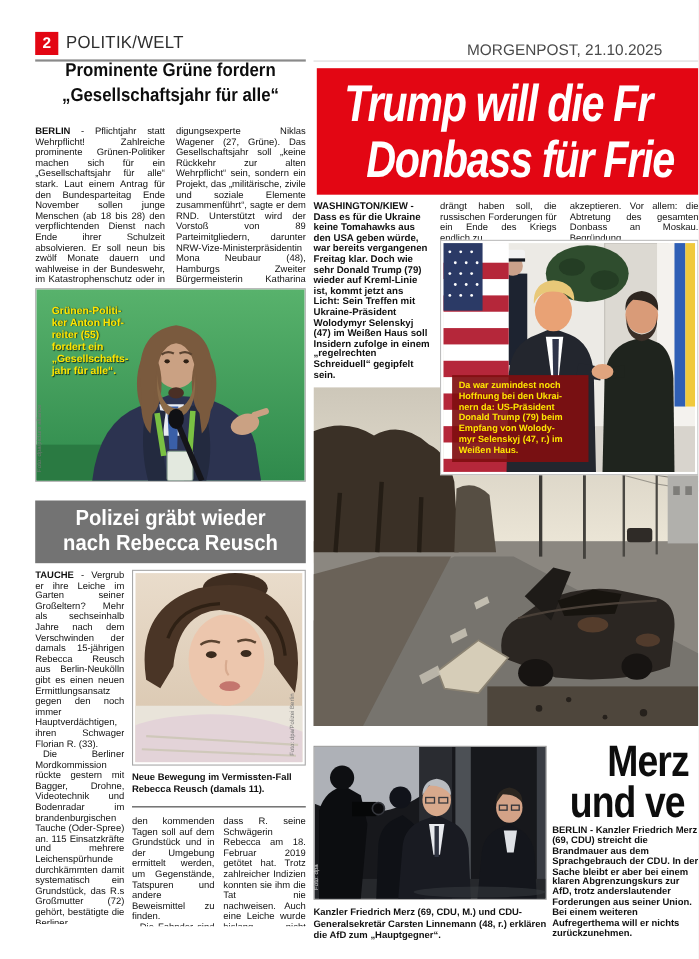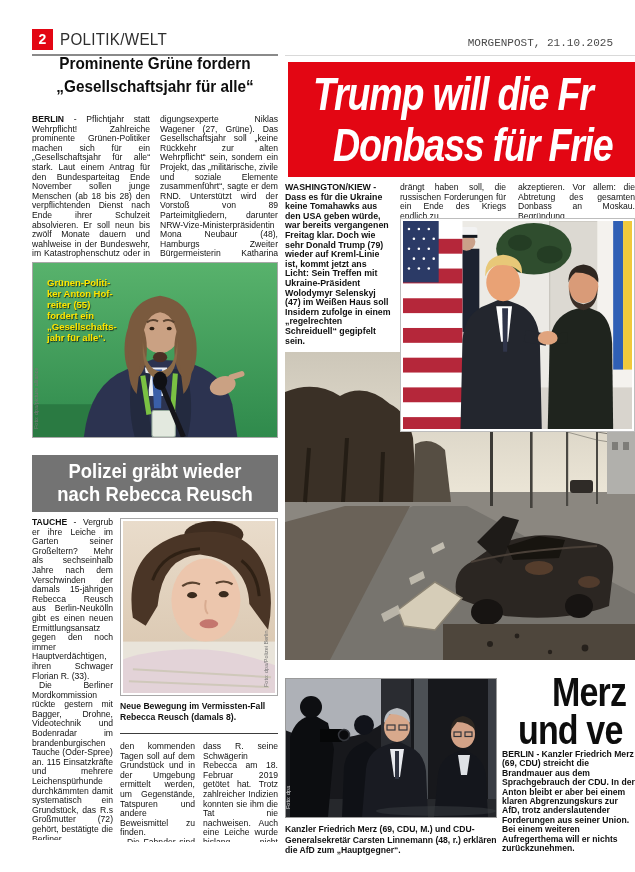--- a/index.html
+++ b/index.html
@@ -3,21 +3,21 @@
 <meta charset="utf-8">
 <style>
   html,body{margin:0;padding:0;background:#f2f2f2;}
   #page{position:relative;width:635px;height:872px;background:#ffffff;overflow:hidden;
         font-family:"Liberation Sans",sans-serif;color:#111;}
   
   .pagenum{position:absolute;left:32px;top:29px;width:21px;height:21px;background:#e30613;
            color:#fff;font-weight:700;font-size:14px;text-align:center;line-height:21px;}
   .section{position:absolute;left:60px;top:31px;font-size:16px;color:#2e2e2e;letter-spacing:.3px;
            transform:scaleX(.95);transform-origin:0 0;}
-  .masthead{position:absolute;right:22px;top:37px;font-size:11px;color:#4a4a4a;font-family:Liberation Mono, monospace;}
+  .masthead{position:absolute;right:33px;top:37px;font-size:14px;color:#4a4a4a;}
   .rule-l{position:absolute;left:32px;top:54px;width:246px;height:2px;background:#8a8a8a;}
   .rule-r{position:absolute;left:285px;top:55px;width:350px;height:1px;background:#d9d9d9;}
   
   .col{font-size:8.6px;line-height:9.6px;text-align:justify;}
   .col p{margin:0;}
   .col p.ind{text-indent:7px;}
   .dateline{font-weight:700;}
   .hl{font-weight:700;white-space:nowrap;}
   .vcredit{position:absolute;font-size:5.5px;color:#777;white-space:nowrap;
            transform:rotate(-90deg);transform-origin:left bottom;}
@@ -256,20 +256,27 @@
       <ellipse cx="101" cy="62" rx="17" ry="19" fill="#e9a275"></ellipse>
       <path d="M83,56 Q82,36 101,34 Q121,36 120,53 Q110,42 94,45 Q86,48 83,56" fill="#e8c878"></path>
       <path d="M146,210 L148,122 Q150,98 170,90 L184,86 198,92 Q210,100 211,124 L212,210 Z" fill="#1f241e"></path>
       <ellipse cx="182" cy="66" rx="15" ry="17" fill="#d99b78"></ellipse>
       <path d="M168,66 Q168,82 182,84 Q196,82 196,66 L196,74 Q194,88 182,90 Q170,88 168,74 Z" fill="#3a2f28"></path>
       <path d="M167,62 Q166,46 182,44 Q198,46 197,62 Q190,52 174,52 Q169,56 167,62" fill="#2e2620"></path>
       <polygon points="124,110 146,114 144,126 122,122" fill="#23262e"></polygon>
       <polygon points="166,112 148,115 148,125 166,123" fill="#1f241e"></polygon>
       <ellipse cx="146" cy="118" rx="10" ry="7" fill="#e0a47e"></ellipse>
     </svg>
+    <div class="t-cap">Da war zumindest noch
+Hoffnung bei den Ukrai-
+nern da: US-Präsident
+Donald Trump (79) beim
+Empfang von Wolody-
+myr Selenskyj (47, r.) im
+Weißen Haus.</div>
   </div>
 
   <div class="r-headbox">
     <span class="hl">Polizei gräbt wieder</span>
     <span class="hl">nach Rebecca Reusch</span>
   </div>
   <div class="r-col1 col">
     <p><span class="dateline">TAUCHE</span><span> - Vergrub er ihre Leiche im Garten seiner Großeltern? Mehr als sechseinhalb Jahre nach dem Verschwinden der damals 15-jährigen Rebecca Reusch aus Berlin-Neukölln gibt es einen neuen Ermittlungsansatz gegen den noch immer Hauptverdächtigen, ihren Schwager Florian R. (33).</span></p>
     <p class="ind">Die Berliner Mordkommission rückte gestern mit Bagger, Drohne, Videotechnik und Bodenradar im brandenburgischen Tauche (Oder-Spree) an. 115 Einsatzkräfte und mehrere Leichenspürhunde durchkämmten damit systematisch ein Grundstück, das R.s Großmutter (72) gehört, bestätigte die Berliner Staatsanwaltschaft. Auch in</p>
   </div>
@@ -293,21 +300,21 @@
       <ellipse cx="84" cy="80" rx="35" ry="42" fill="#ecc6ad"></ellipse>
       <path d="M60,66 q8,-6 18,-2" stroke="#5a4330" stroke-width="2.2" fill="none"></path>
       <path d="M94,63 q9,-4 17,1" stroke="#5a4330" stroke-width="2.2" fill="none"></path>
       <ellipse cx="70" cy="75" rx="5" ry="3.2" fill="#3a2b1e"></ellipse>
       <ellipse cx="102" cy="74" rx="5" ry="3.2" fill="#3a2b1e"></ellipse>
       <path d="M84,80 q-2,10 2,14" stroke="#d8ab90" stroke-width="2" fill="none"></path>
       <ellipse cx="87" cy="104" rx="9.5" ry="4.5" fill="#c4766e"></ellipse>
     </svg>
     <div class="vcredit" style="left:calc(100% - 8px);bottom:8px;">Foto: dpa/Polizei Berlin</div>
   </div>
-  <div class="r-cap">Neue Bewegung im Vermissten-Fall Rebecca Reusch (damals 8).</div>
+  <div class="r-cap">Neue Bewegung im Vermissten-Fall Rebecca Reusch (damals 11).</div>
   <div class="r-div"></div>
   <div class="r-col2 col">
     <p>den kommenden Tagen soll auf dem Grundstück und in der Umgebung ermittelt werden, um Gegenstände, Tatspuren und andere Beweismittel zu finden.</p>
     <p class="ind">Die Fahnder sind davon überzeugt,</p>
   </div>
   <div class="r-col3 col">
     <p>dass R. seine Schwägerin Rebecca am 18. Februar 2019 getötet hat. Trotz zahlreicher Indizien konnten sie ihm die Tat nie nachweisen. Auch eine Leiche wurde bislang nicht gefunden.</p>
   </div>
 
   <div class="m-photo">
@@ -337,15 +344,15 @@
       <path d="M165,51 Q165,39 177,37 Q189,39 189,51 Q183,43 171,43 Z" fill="#2c2620"></path>
       <rect x="168" y="53" width="7" height="4.5" fill="none" stroke="#33343a" stroke-width="1.2"></rect>
       <rect x="179" y="53" width="7" height="4.5" fill="none" stroke="#33343a" stroke-width="1.2"></rect>
       <ellipse cx="150" cy="132" rx="60" ry="5" fill="#3a3d42" opacity=".5"></ellipse>
     </svg>
     <div class="vcredit m-cred" style="left:5px;bottom:8px;">Foto: dpa</div>
   </div>
   <div class="m-cap">Kanzler Friedrich Merz (69, CDU, M.) und CDU-Generalsekretär Carsten Linnemann (48, r.) erklären die AfD zum „Hauptgegner“.</div>
   <div class="m-h1">Merz</div>
   <div class="m-h2">und ve</div>
-  <div class="m-intro">BERLIN - Kanzler Friedrich Merz (69, CDU) streicht die Brandmauer aus dem Sprachgebrauch der CDU. In der Anton bleibt er aber bei einem klaren Abgrenzungskurs zur AfD, trotz anderslautender Forderungen aus seiner Union. Bei einem weiteren Aufregerthema will er nichts zurückzunehmen.</div>
+  <div class="m-intro">BERLIN - Kanzler Friedrich Merz (69, CDU) streicht die Brandmauer aus dem Sprachgebrauch der CDU. In der Sache bleibt er aber bei einem klaren Abgrenzungskurs zur AfD, trotz anderslautender Forderungen aus seiner Union. Bei einem weiteren Aufregerthema will er nichts zurückzunehmen.</div>
 
 </div>
 
 </body></html>

